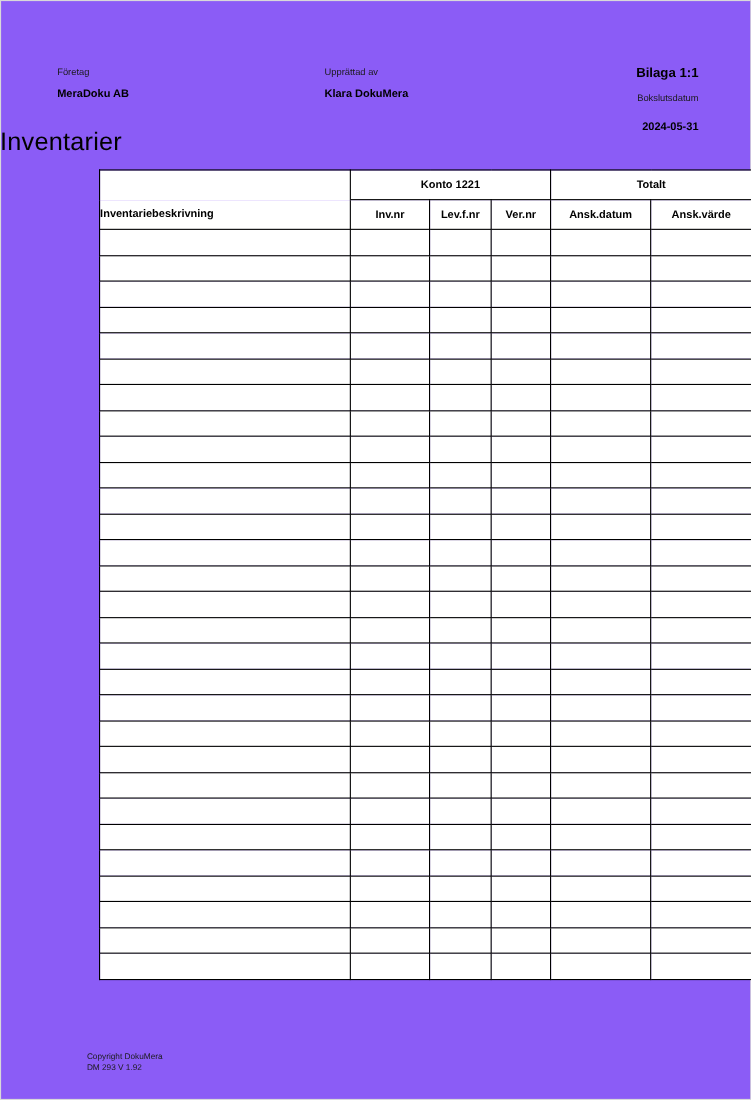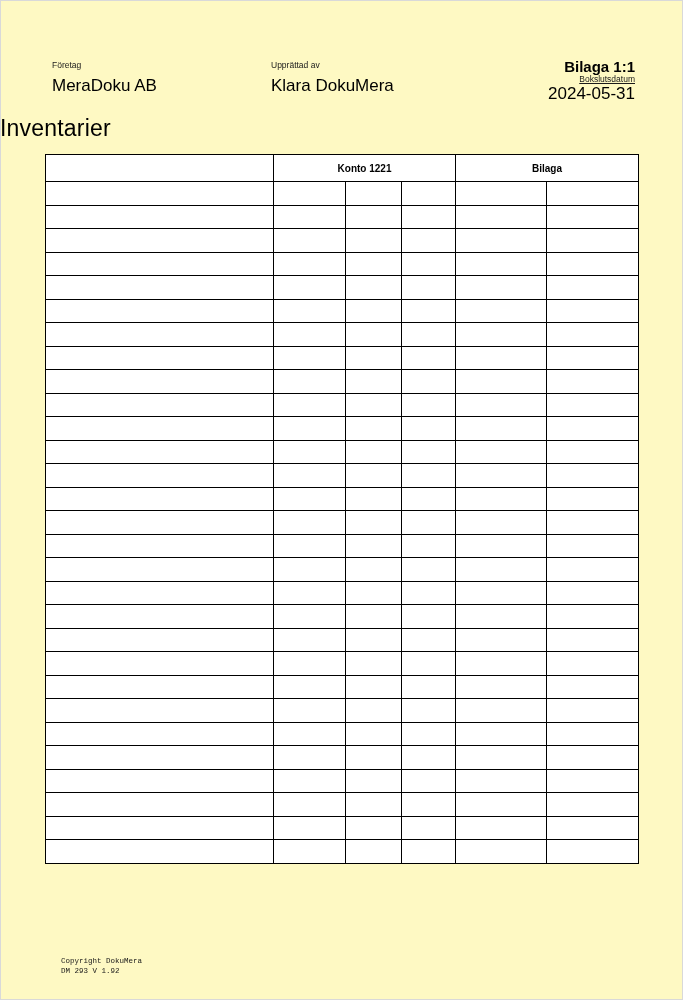--- a/index.html
+++ b/index.html
@@ -7,21 +7,21 @@
     padding: 0;
     background: #9a9a9a;
   }
   body {
     font-family: "Liberation Sans", sans-serif;
   }
   .page {
     position: relative;
     width: 683px;
     height: 1000px;
-    background: #fef9c3;
+    background: #8b5cf6;
     box-sizing: border-box;
     overflow: hidden;
     margin: 0 auto;
   }
   .page-border {
     position: absolute;
     left: 0; top: 0; right: 0; bottom: 0;
     border: 1px solid #d9d9d9;
     pointer-events: none;
   }
@@ -32,46 +32,46 @@
     top: 60px;
     left: 52px;
     right: 48px;
     height: 42px;
   }
   .meta-col {
     position: absolute;
     top: 0;
   }
   .meta-col.company { left: 0; }
-  .meta-col.author  { left: 219px; }
+  .meta-col.author  { left: 243px; }
   .meta-col.appendix{ right: 0; text-align: right; }
 
   .meta-label {
     font-size: 8.5px;
     color: #1a1a1a;
     line-height: 11px;
     white-space: nowrap;
   }
   .meta-value {
-    font-size: 17px;
-    font-weight: normal;
+    font-size: 10px;
+    font-weight: bold;
     color: #000;
     line-height: 14px;
     margin-top: 8px;
     white-space: nowrap;
   }
   .appendix-title {
-    font-size: 15px;
+    font-size: 12px;
     font-weight: bold;
     color: #000;
     line-height: 13px;
     white-space: nowrap;
   }
-  .appendix .meta-label { margin-top: 1px; text-decoration: underline; }
-  .appendix .meta-value { margin-top: 2px; }
+  .appendix .meta-label { margin-top: 11px; }
+  .appendix .meta-value { margin-top: 14px; }
 
   
   .doc-title {
     position: absolute;
     top: 115px;
     left: 0;
     width: 100%;
     text-align: left;
     font-size: 23px;
     font-weight: normal;
@@ -83,20 +83,21 @@
   .table-wrap {
     position: absolute;
     left: 45px;
     top: 154px;
     width: 593px;
   }
   table.inv {
     border-collapse: collapse;
     width: 593px;
     table-layout: fixed;
+    margin-left: 45px;
   }
   table.inv td, table.inv th {
     border: 1px solid #000;
     padding: 0;
     font-size: 10px;
     color: #000;
     background: #fff;
   }
   .hdr-group {
     height: 26px;
@@ -134,26 +135,25 @@
   col.c-desc  { width: 228px; }
   col.c-inv   { width: 72px; }
   col.c-lev   { width: 56px; }
   col.c-ver   { width: 54px; }
   col.c-datum { width: 91px; }
   col.c-varde { width: 92px; }
 
   
   .footer {
     position: absolute;
-    left: 61px;
+    left: 79px;
     bottom: 24px;
     font-size: 7.5px;
     color: #1a1a1a;
     line-height: 10px;
-    font-family: Liberation Mono, monospace;
   }
 </style>
 </head>
 <body>
 
 <div class="page">
   <div class="page-border"></div>
 
   <div class="meta">
     <div class="meta-col company">
@@ -180,21 +180,29 @@
         <col class="c-inv">
         <col class="c-lev">
         <col class="c-ver">
         <col class="c-datum">
         <col class="c-varde">
       </colgroup>
       <thead>
         <tr>
           <td class="hdr-group no-border-bottom"></td>
           <td class="hdr-group" colspan="3">Konto 1221</td>
-          <td class="hdr-group" colspan="2">Bilaga</td>
+          <td class="hdr-group" colspan="2">Totalt</td>
+        </tr>
+        <tr>
+          <td class="hdr-desc no-border-top">Inventariebeskrivning</td>
+          <td class="hdr-cell">Inv.nr</td>
+          <td class="hdr-cell">Lev.f.nr</td>
+          <td class="hdr-cell">Ver.nr</td>
+          <td class="hdr-cell">Ansk.datum</td>
+          <td class="hdr-cell">Ansk.värde</td>
         </tr>
       </thead>
       <tbody id="table-body">
 
           <tr>
             <td class="row-cell">&nbsp;</td>
             <td class="row-cell">&nbsp;</td>
             <td class="row-cell">&nbsp;</td>
             <td class="row-cell">&nbsp;</td>
             <td class="row-cell">&nbsp;</td>

